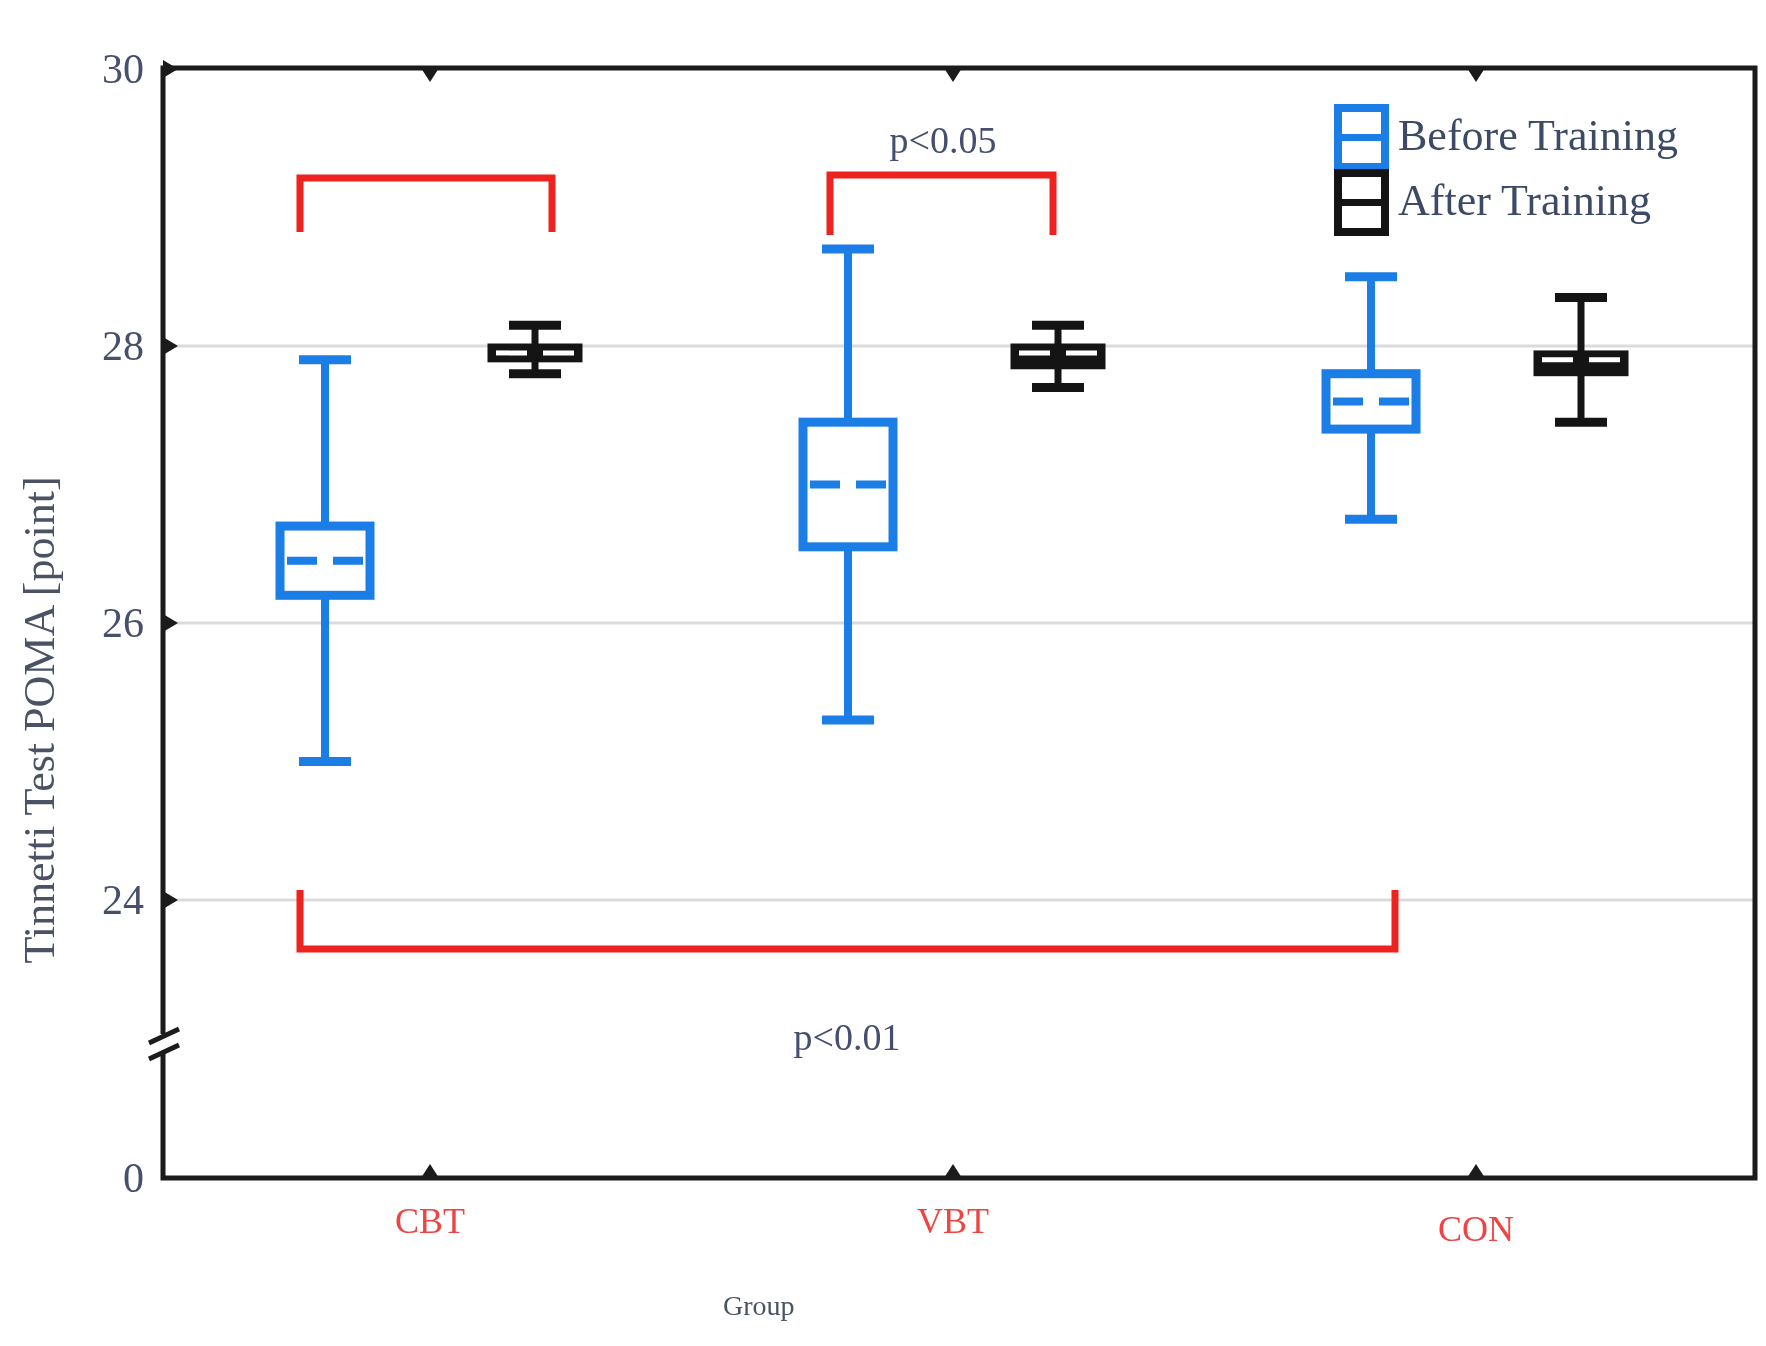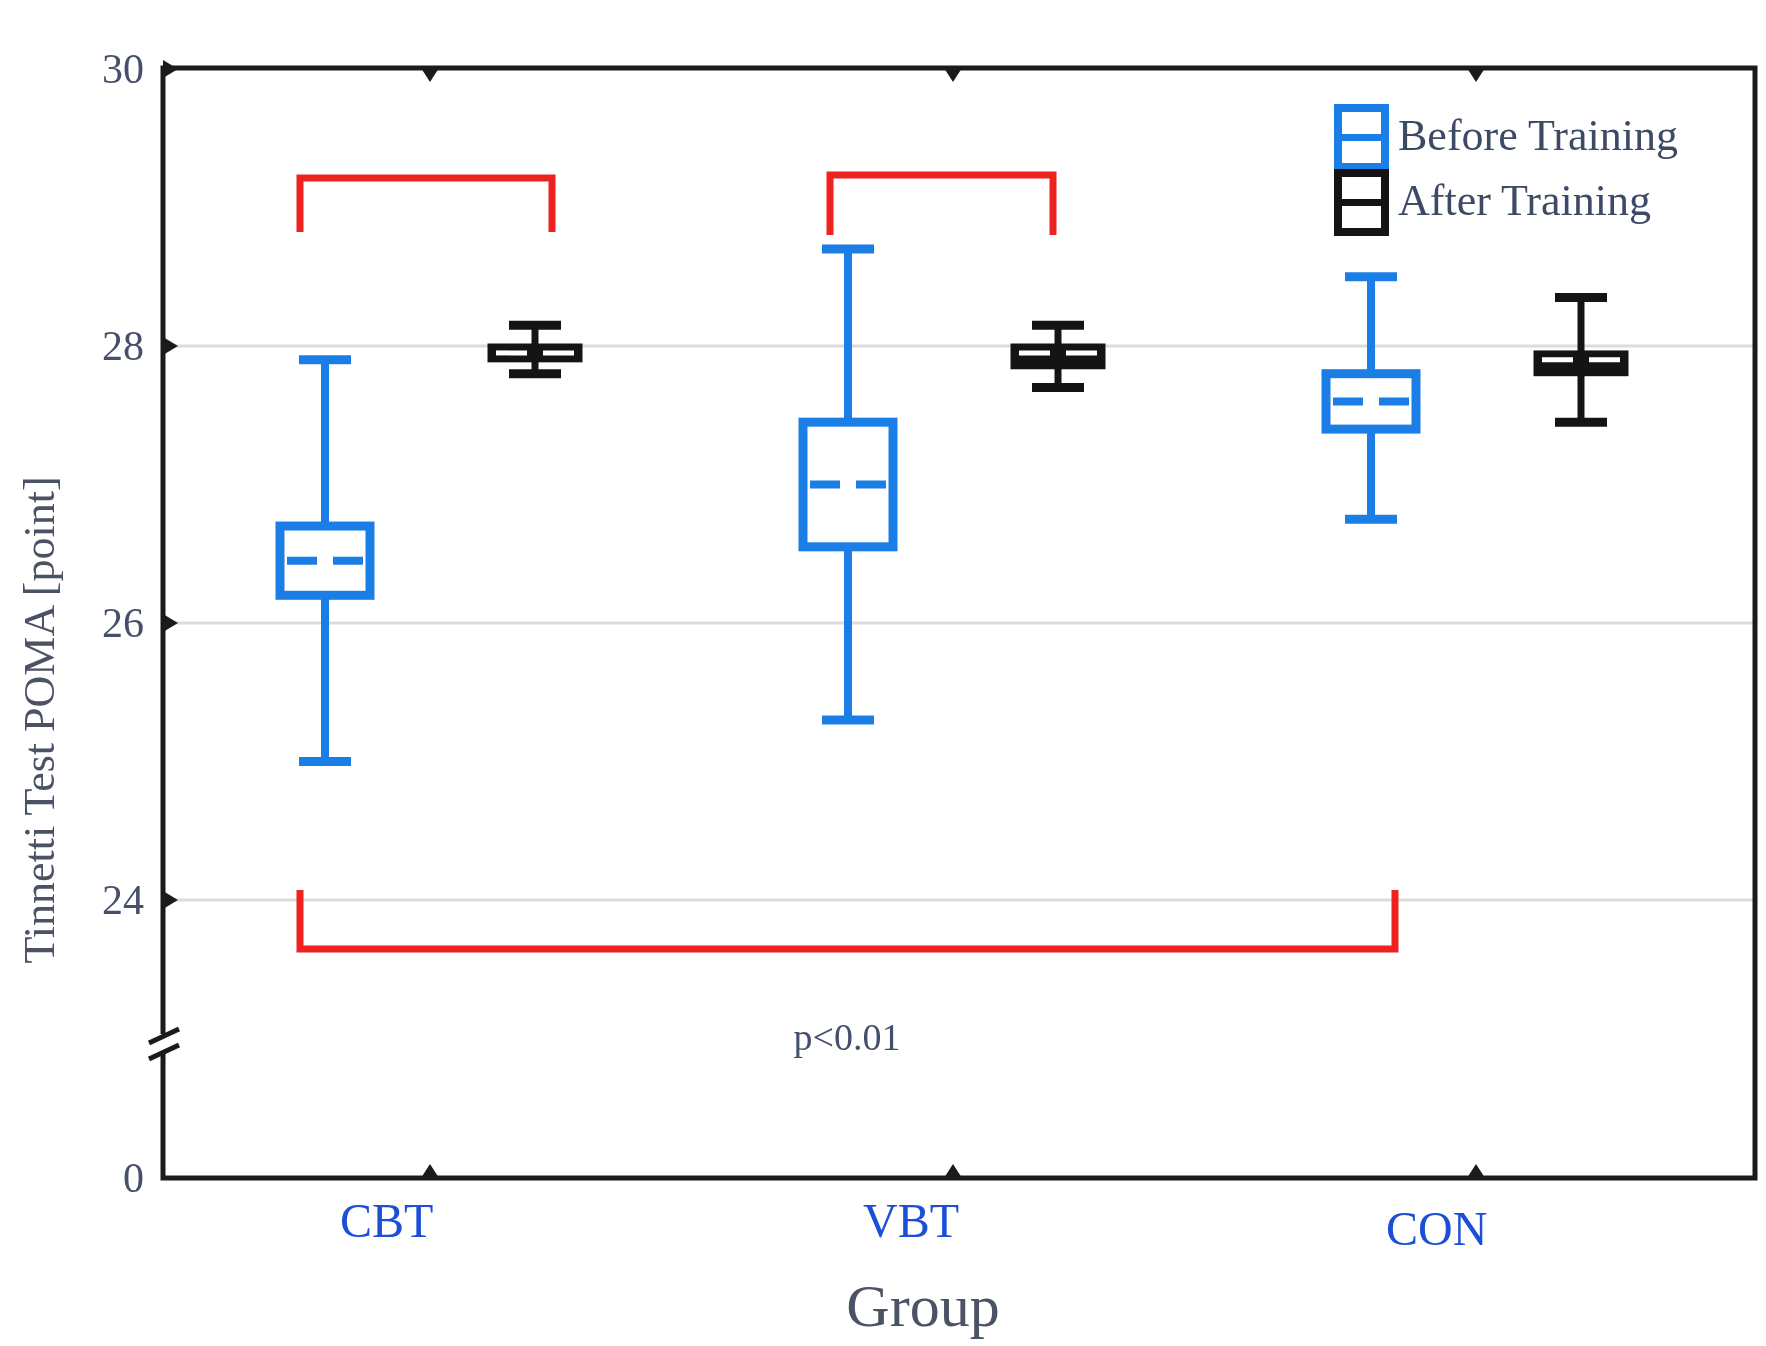--- a/index.html
+++ b/index.html
@@ -14,38 +14,38 @@
     overflow:hidden;
   }
   .figure svg{position:absolute;left:0;top:0;}
   .lbl{
     position:absolute;
     color:#47506b;
     font-family:"Liberation Serif", serif;
     white-space:nowrap;
   }
   .ytick{width:92px;text-align:right;font-size:42px;line-height:48px;}
-  .gtick{width:180px;text-align:left;font-size:48px;line-height:42px;color:#1d4ed8;}
+  .gtick{width:180px;text-align:center;font-size:36px;line-height:42px;color:#ef4444;}
   .ptext{width:300px;text-align:center;font-size:38px;line-height:44px;color:#454f6d;}
   .ltext{font-size:44px;line-height:50px;color:#3c4a66;}
   .ytitle{
     position:absolute;
     width:920px;height:56px;
     left:-420px;top:692px;
     text-align:center;
     font-size:44px;line-height:56px;
     color:#4a5264;
     transform:rotate(-90deg);
   }
   .xtitle{
     position:absolute;
     width:400px;
     left:723px;top:1280px;
-    text-align:center;
-    font-size:60px;line-height:52px;
+    text-align:left;
+    font-size:28px;line-height:52px;
     color:#4a5264;
   }
 </style>
 </head>
 <body>
 
 <div class="figure">
   <svg id="chart" width="1766" height="1346" viewBox="0 0 1766 1346">
       <line x1="163" y1="346" x2="1755" y2="346" stroke="#dbdbdb" stroke-width="3"></line>
       <line x1="163" y1="623" x2="1755" y2="623" stroke="#dbdbdb" stroke-width="3"></line>
@@ -113,20 +113,21 @@
         <rect x="1338" y="108" width="47" height="59" fill="none" stroke="#1a7ee6" stroke-width="8"></rect>
         <line x1="1338" y1="137.5" x2="1385" y2="137.5" stroke="#1a7ee6" stroke-width="7"></line>
       </g>
       <g>
         <rect x="1338" y="173" width="47" height="59" fill="none" stroke="#141414" stroke-width="8"></rect>
         <line x1="1338" y1="202.5" x2="1385" y2="202.5" stroke="#141414" stroke-width="7"></line>
       </g>
     </svg>
   <div class="ytitle">Tinnetti Test POMA [point]</div>
   <div class="xtitle">Group</div>
+    <div class="lbl ptext" style="left: 793px; top: 118px;">p&lt;0.05</div>
     <div class="lbl ptext" style="left: 697px; top: 1015px; text-align: center;">p&lt;0.01</div>
     <div class="lbl ytick" style="left: 52px; top: 45px;">30</div>
     <div class="lbl ytick" style="left: 52px; top: 322px;">28</div>
     <div class="lbl ytick" style="left: 52px; top: 599px;">26</div>
     <div class="lbl ytick" style="left: 52px; top: 876px;">24</div>
     <div class="lbl ytick" style="left: 52px; top: 1154px;">0</div>
     <div class="lbl gtick" style="left: 340px; top: 1200px;">CBT</div>
     <div class="lbl gtick" style="left: 863px; top: 1200px;">VBT</div>
     <div class="lbl gtick" style="left: 1386px; top: 1200px; margin-top: 8px;">CON</div>
     <div class="lbl ltext" style="left: 1398px; top: 175.5px;">After Training</div>

